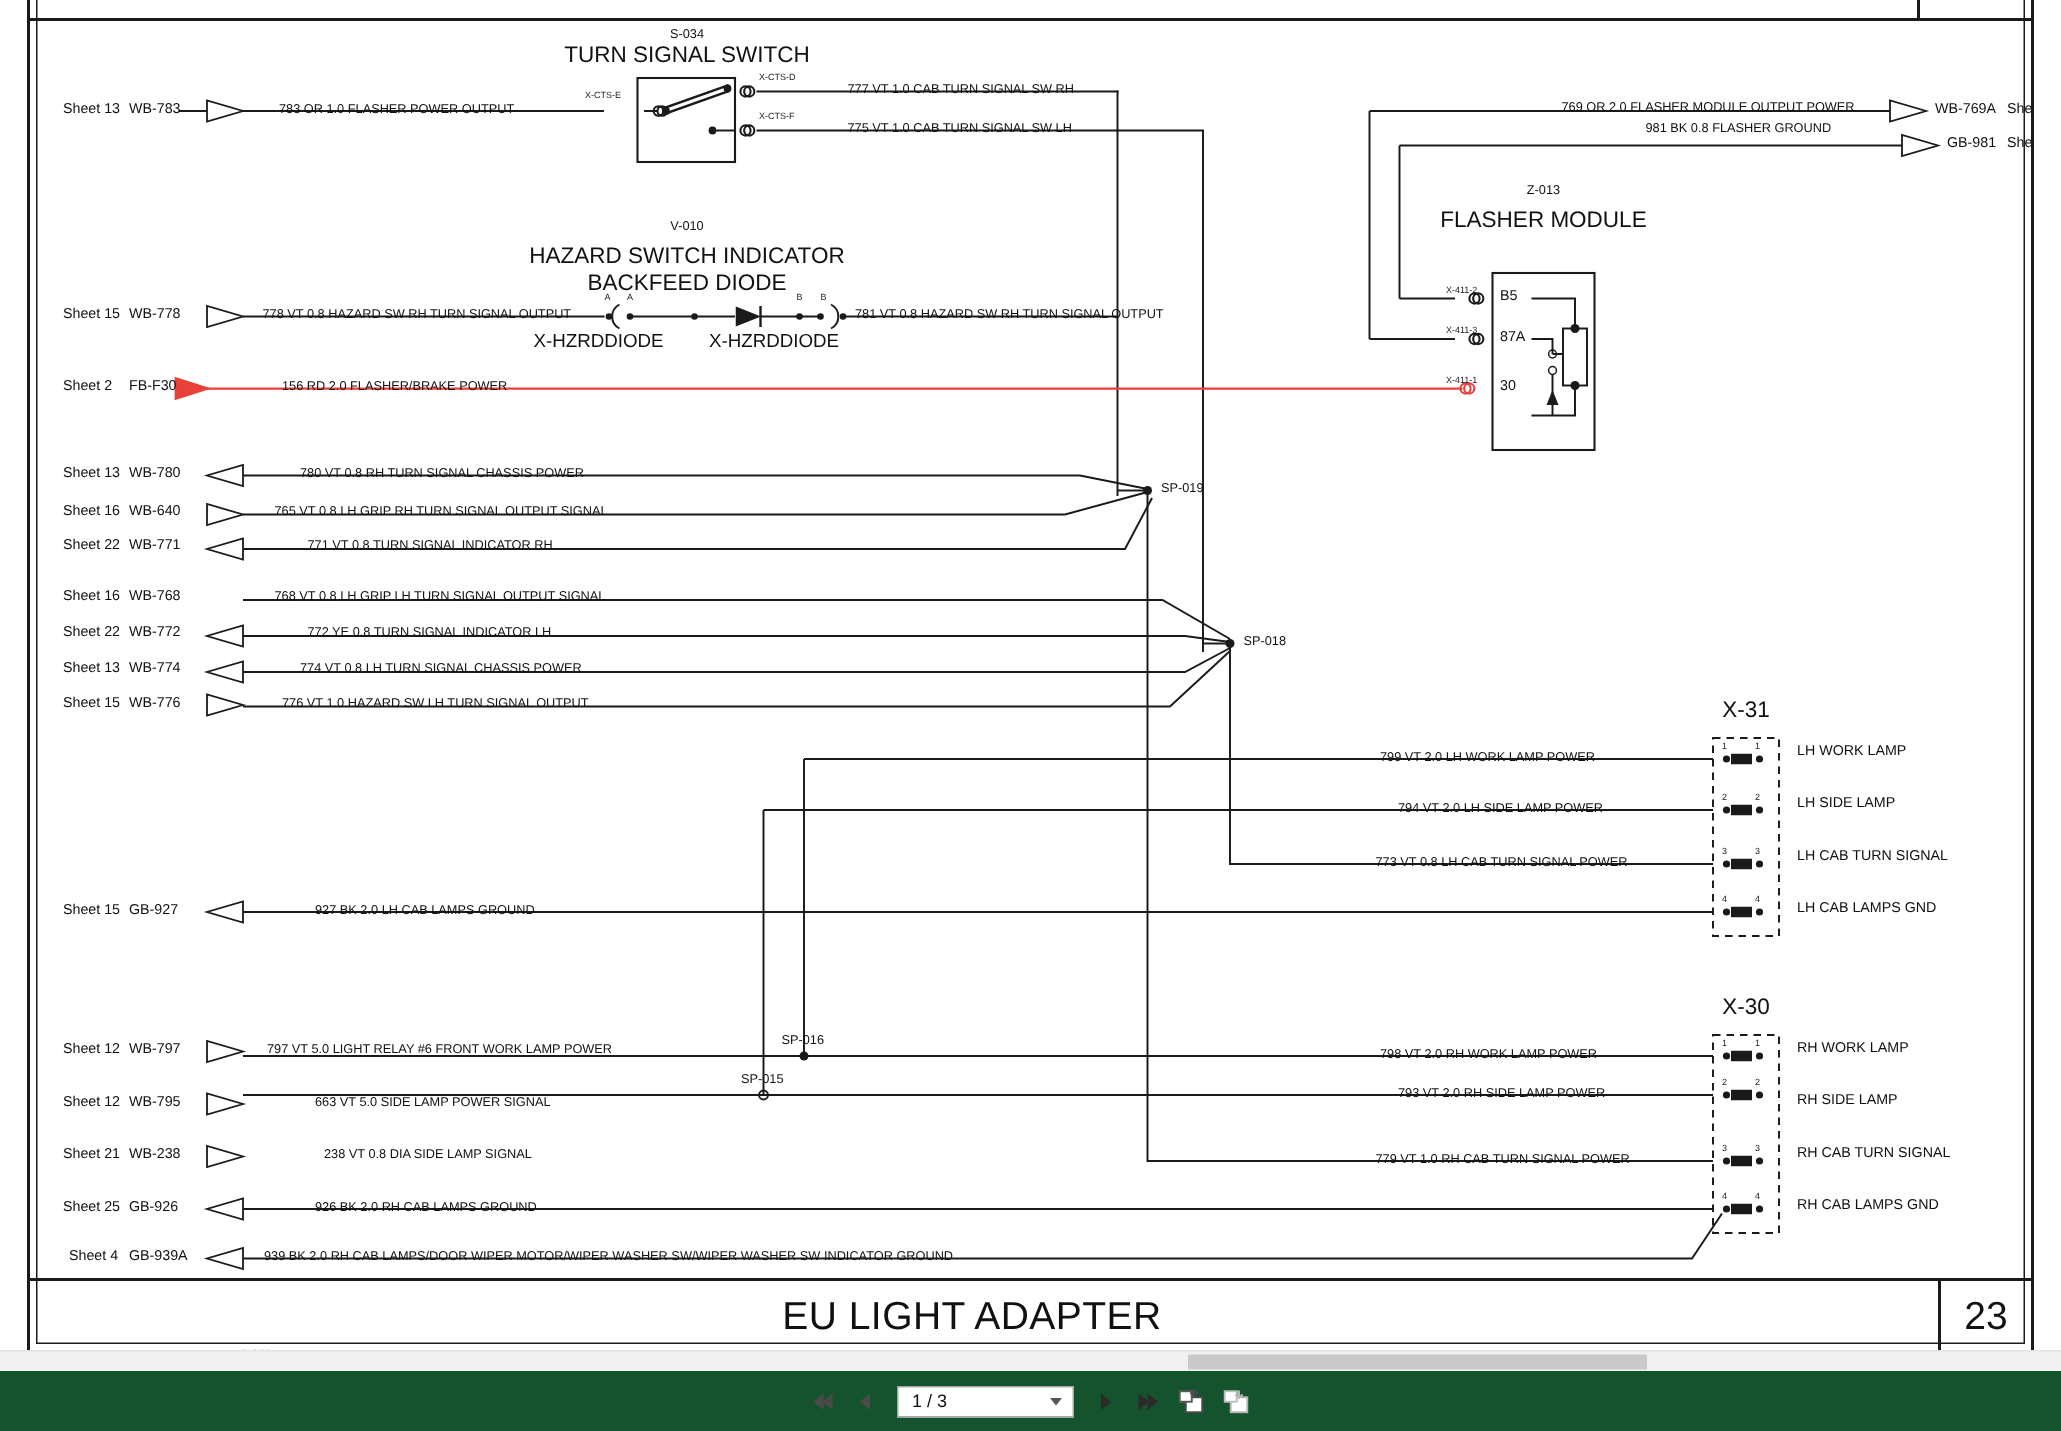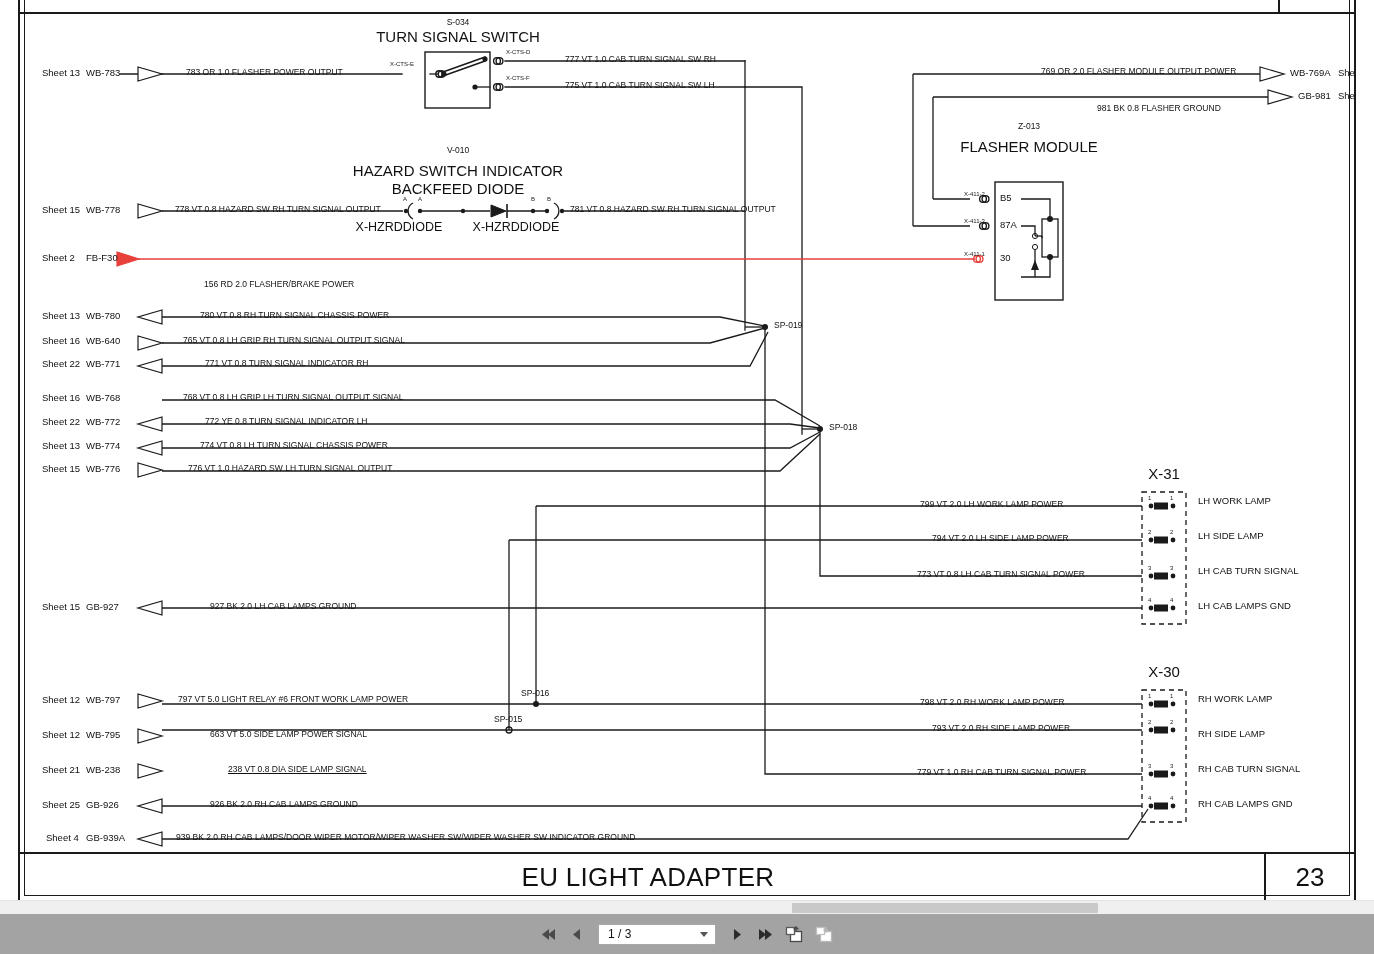--- a/index.html
+++ b/index.html
@@ -43,21 +43,21 @@
   .ftr-band {
     position: absolute; left: 0; bottom: 0; width: 100%; height: 48px;
     border-top: 2px solid #1a1a1a;
   }
   .ftr-title {
     position: absolute; left: 0; right: 78px; top: 0; height: 46px;
     display: flex; align-items: center; justify-content: center;
     font-size: 26px; color: #111; letter-spacing: .3px;
   }
   .ftr-num-box {
-    position: absolute; right: 0; top: 0; width: 90px; height: 46px;
+    position: absolute; right: 0; top: 0; width: 62px; height: 46px;
     border-left: 2px solid #1a1a1a;
     display: flex; align-items: center; justify-content: center;
     font-size: 26px; color: #111;
   }
   .sheet-code {
     position: absolute; left: 140px; bottom: -8px;
     font-size: 8px; color: #333; overflow: hidden; height: 10px;
   }
 
   
@@ -90,21 +90,21 @@
   #hscroll-track {
     position: absolute; left: 0; bottom: 40px; width: 1374px; height: 14px;
     background: #f0f0f0; border-top: 1px solid #e3e3e3;
   }
   #hscroll-thumb {
     position: absolute; left: 792px; top: 2px; width: 306px; height: 10px;
     background: #c9c9c9; border-radius: 1px;
   }
   #toolbar {
     position: absolute; left: 0; bottom: 0; width: 1374px; height: 40px;
-    background: #a3a3a3;
+    background: #14532d;
     display: flex; align-items: center; justify-content: center; gap: 9px;
   }
   .tb-btn {
     width: 19px; height: 19px;
     display: flex; align-items: center; justify-content: center;
     cursor: pointer; background: transparent; border: 0; padding: 0;
   }
   .tb-btn svg { display: block; }
   .pagebox {
     position: relative;
@@ -381,34 +381,34 @@
       <div class="t t-pin" style="left:944px; top:177px;">X-411-2</div>
       <div class="t t-pin" style="left:944px; top:204px;">X-411-3</div>
       <div class="t t-pin" style="left:944px; top:237px;">X-411-1</div>
       <div class="t t-conn" style="left:980px; top:179px;">B5</div>
       <div class="t t-conn" style="left:980px; top:206px;">87A</div>
       <div class="t t-conn" style="left:980px; top:239px;">30</div>
 
       <div class="t t-wire" style="left:1021px; top:53px;">769 OR 2.0 FLASHER MODULE OUTPUT POWER</div>
       <div class="t t-conn" style="left:1270px; top:54px;">WB-769A</div>
       <div class="t t-sheet" style="left:1318px; top:54px;">Sheet 13</div>
-      <div class="t t-wire" style="left:1063px; top:90px;padding-left:14px;">981 BK 0.8 FLASHER GROUND</div>
+      <div class="t t-wire" style="left:1063px; top:67px;padding-left:14px;">981 BK 0.8 FLASHER GROUND</div>
       <div class="t t-conn" style="left:1278px; top:77px;">GB-981</div>
       <div class="t t-sheet" style="left:1318px; top:77px;">Sheet 24</div>
 
       <div class="t t-sheet" style="left:22px; top:54px;">Sheet 13</div>
       <div class="t t-conn" style="left:66px; top:54px;">WB-783</div>
       <div class="t t-wire" style="left:166px; top:54px;">783 OR 1.0 FLASHER POWER OUTPUT</div>
 
       <div class="t t-sheet" style="left:22px; top:191px;">Sheet 15</div>
       <div class="t t-conn" style="left:66px; top:191px;">WB-778</div>
 
       <div class="t t-sheet" style="left:22px; top:239px;">Sheet 2</div>
       <div class="t t-conn" style="left:66px; top:239px;">FB-F30</div>
-      <div class="t t-wire" style="left:184px; top:239px;margin-top:27px;">156 RD 2.0 FLASHER/BRAKE POWER</div>
+      <div class="t t-wire" style="left:168px; top:239px;">156 RD 2.0 FLASHER/BRAKE POWER</div>
 
       <div class="t t-sheet" style="left:22px; top:297px;">Sheet 13</div>
       <div class="t t-conn" style="left:66px; top:297px;">WB-780</div>
       <div class="t t-wire" style="left:180px; top:297px;">780 VT 0.8 RH TURN SIGNAL CHASSIS POWER</div>
 
       <div class="t t-sheet" style="left:22px; top:322px;">Sheet 16</div>
       <div class="t t-conn" style="left:66px; top:322px;">WB-640</div>
       <div class="t t-wire" style="left:163px; top:322px;">765 VT 0.8 LH GRIP RH TURN SIGNAL OUTPUT SIGNAL</div>
 
       <div class="t t-sheet" style="left:22px; top:345px;">Sheet 22</div>
@@ -438,21 +438,21 @@
       <div class="t t-sheet" style="left:22px; top:681px;">Sheet 12</div>
       <div class="t t-conn" style="left:66px; top:681px;">WB-797</div>
       <div class="t t-wire" style="left:158px; top:681px;">797 VT 5.0 LIGHT RELAY #6 FRONT WORK LAMP POWER</div>
 
       <div class="t t-sheet" style="left:22px; top:716px;">Sheet 12</div>
       <div class="t t-conn" style="left:66px; top:716px;">WB-795</div>
       <div class="t t-wire" style="left:190px; top:716px;">663 VT 5.0 SIDE LAMP POWER SIGNAL</div>
 
       <div class="t t-sheet" style="left:22px; top:751px;">Sheet 21</div>
       <div class="t t-conn" style="left:66px; top:751px;">WB-238</div>
-      <div class="t t-wire" style="left:208px; top:751px;text-decoration:underline;">238 VT 0.8 DIA SIDE LAMP SIGNAL</div>
+      <div class="t t-wire" style="left:196px; top:751px;">238 VT 0.8 DIA SIDE LAMP SIGNAL</div>
 
       <div class="t t-sheet" style="left:22px; top:786px;">Sheet 25</div>
       <div class="t t-conn" style="left:66px; top:786px;">GB-926</div>
       <div class="t t-wire" style="left:190px; top:786px;">926 BK 2.0 RH CAB LAMPS GROUND</div>
 
       <div class="t t-sheet" style="left:26px; top:819px;">Sheet 4</div>
       <div class="t t-conn" style="left:66px; top:819px;">GB-939A</div>
       <div class="t t-wire" style="left:156px; top:819px;">939 BK 2.0 RH CAB LAMPS/DOOR WIPER MOTOR/WIPER WASHER SW/WIPER WASHER SW INDICATOR GROUND</div>
 
       <div class="t t-splice" style="left:754px; top:307px;">SP-019</div>

